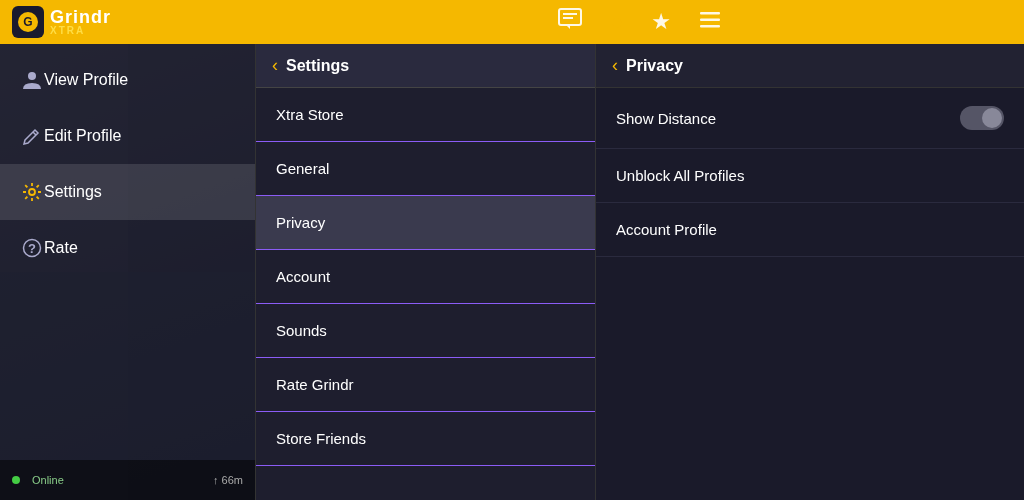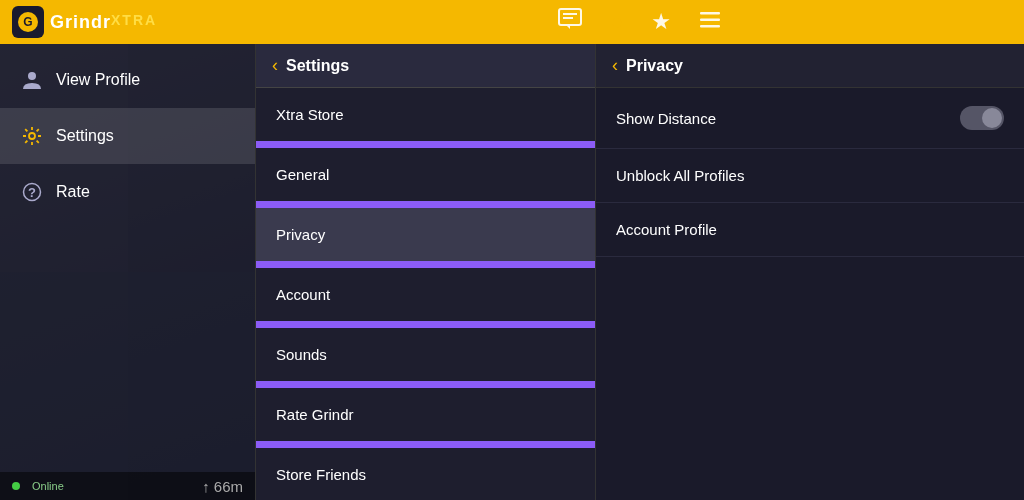--- a/index.html
+++ b/index.html
@@ -39,32 +39,33 @@
       display: flex;
       align-items: center;
       justify-content: center;
       color: #f5b800;
       font-weight: bold;
       font-size: 14px;
     }
 
     .logo-text {
       display: flex;
+      flex-direction: column;
     }
 
     .logo-grindr {
       font-size: 18px;
       font-weight: bold;
       color: white;
       line-height: 1;
       letter-spacing: 1px;
     }
 
     .logo-xtra {
-      font-size: 14px;
+      font-size: 10px;
       font-weight: bold;
       color: #ffdd44;
       letter-spacing: 2px;
       line-height: 1;
     }
 
     .top-bar-center {
       flex: 1;
       display: flex;
       align-items: center;
@@ -138,21 +139,21 @@
       position: relative;
       z-index: 2;
       display: flex;
       flex-direction: column;
       padding-top: 8px;
     }
 
     .sidebar-item {
       display: flex;
       align-items: center;
-      gap: 12px;
+      gap: 0;
       padding: 16px 20px;
       cursor: pointer;
       color: white;
       font-size: 16px;
       font-weight: 500;
       transition: background 0.15s;
     }
 
     .sidebar-item.active {
       background: rgba(255,255,255,0.12);
@@ -171,21 +172,21 @@
 
     .sidebar-item.active .sidebar-item-icon {
       color: #f5b800;
     }
 
     .sidebar-bottom-bar {
       position: absolute;
       bottom: 0;
       left: 0;
       right: 0;
-      height: 28px;
+      height: 40px;
       background: rgba(0,0,0,0.5);
       display: flex;
       align-items: center;
       padding: 0 12px;
       gap: 12px;
       z-index: 2;
     }
 
     .status-dot {
       width: 8px;
@@ -194,21 +195,21 @@
       background: #44cc44;
       flex-shrink: 0;
     }
 
     .status-text {
       font-size: 11px;
       color: #88cc88;
     }
 
     .distance-text {
-      font-size: 15px;
+      font-size: 11px;
       color: #aaaaaa;
       margin-left: auto;
     }
 
     
     .middle-panel {
       width: 340px;
       background: #1e1e2e;
       display: flex;
       flex-direction: column;
@@ -240,21 +241,21 @@
     .settings-list {
       flex: 1;
       overflow-y: auto;
     }
 
     .settings-item {
       padding: 18px 20px;
       color: white;
       font-size: 15px;
       cursor: pointer;
-      border-bottom: 7px solid #8b5cf6;
+      border-bottom: 1px solid #8b5cf6;
       background: #1e1e2e;
       transition: background 0.15s;
     }
 
     .settings-item.active {
       background: #3a3a4e;
     }
 
     
     .right-panel {
@@ -350,20 +351,29 @@
     <div class="sidebar-menu">
       <div class="sidebar-item">
         <span class="sidebar-item-icon">
           <svg width="22" height="22" viewBox="0 0 22 22" fill="#aaaacc">
             <circle cx="11" cy="7" r="4" fill="#aaaacc"></circle>
             <path d="M2 20 Q2 14 11 14 Q20 14 20 20" fill="#aaaacc"></path>
           </svg>
         </span>
         <span>View Profile</span>
       </div>
+      <div class="sidebar-item">
+        <span class="sidebar-item-icon">
+          <svg width="20" height="20" viewBox="0 0 20 20" fill="none">
+            <path d="M3 14 L13 4 L16 7 L6 17 L2 18 Z" stroke="#aaaacc" stroke-width="1.5" fill="none"></path>
+            <line x1="11" y1="6" x2="14" y2="9" stroke="#aaaacc" stroke-width="1.5"></line>
+          </svg>
+        </span>
+        <span>Edit Profile</span>
+      </div>
       <div class="sidebar-item active">
         <span class="sidebar-item-icon">
           <svg width="20" height="20" viewBox="0 0 20 20" fill="none">
             <circle cx="10" cy="10" r="3" stroke="#f5b800" stroke-width="1.8"></circle>
             <path d="M10 1 L10 4 M10 16 L10 19 M1 10 L4 10 M16 10 L19 10 M3.2 3.2 L5.4 5.4 M14.6 14.6 L16.8 16.8 M16.8 3.2 L14.6 5.4 M5.4 14.6 L3.2 16.8" stroke="#f5b800" stroke-width="1.8"></path>
           </svg>
         </span>
         <span style="color:white;">Settings</span>
       </div>
       <div class="sidebar-item">

